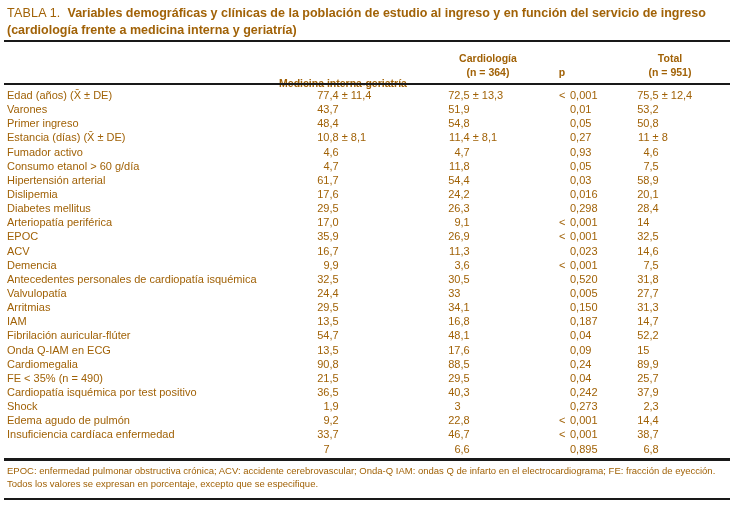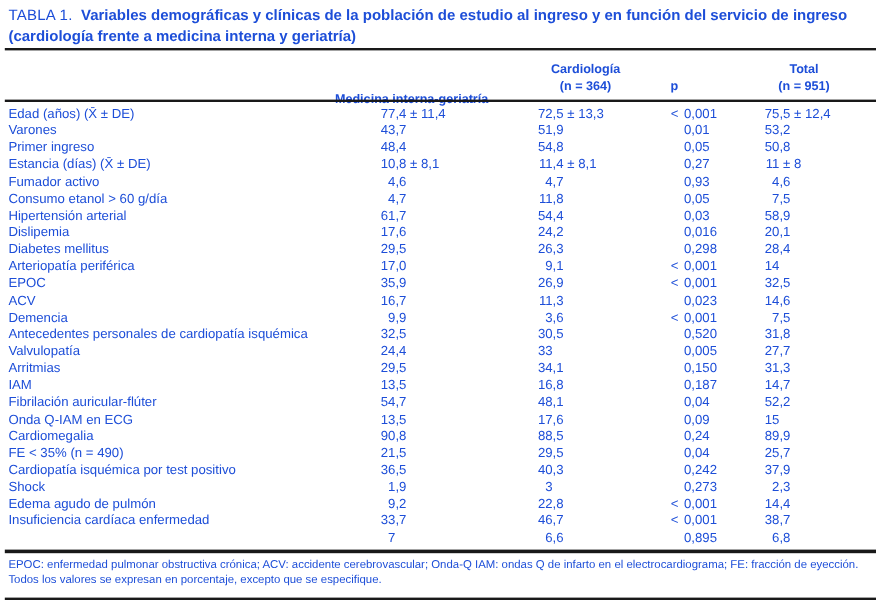--- a/index.html
+++ b/index.html
@@ -1,17 +1,17 @@
 <!DOCTYPE html>
 <html><head>
 <meta charset="utf-8">
 <style>
   html,body{margin:0;padding:0;background:#fff;}
   .page{position:relative;width:735px;height:505px;background:#ffffff;
-        font-family:"Liberation Sans",sans-serif;color:#1d4ed8;overflow:hidden;}
+        font-family:"Liberation Sans",sans-serif;color:#a16207;overflow:hidden;}
   .title{position:absolute;left:7px;top:5px;width:723px;font-size:12.5px;line-height:17px;}
   .tprefix{font-weight:400;margin-right:7px;letter-spacing:.2px;}
   .ttext{font-weight:700;}
   .rule{position:absolute;left:4px;width:726px;background:#191919;}
   .rule1{top:40px;height:2px;}
   .rule2{top:83px;height:2px;}
   .rule3{top:458px;height:3px;}
   .rule4{top:498px;height:2px;}
   .th{position:absolute;text-align:center;font-weight:700;font-size:10.5px;line-height:14px;
       transform:translateX(-50%);white-space:nowrap;}

